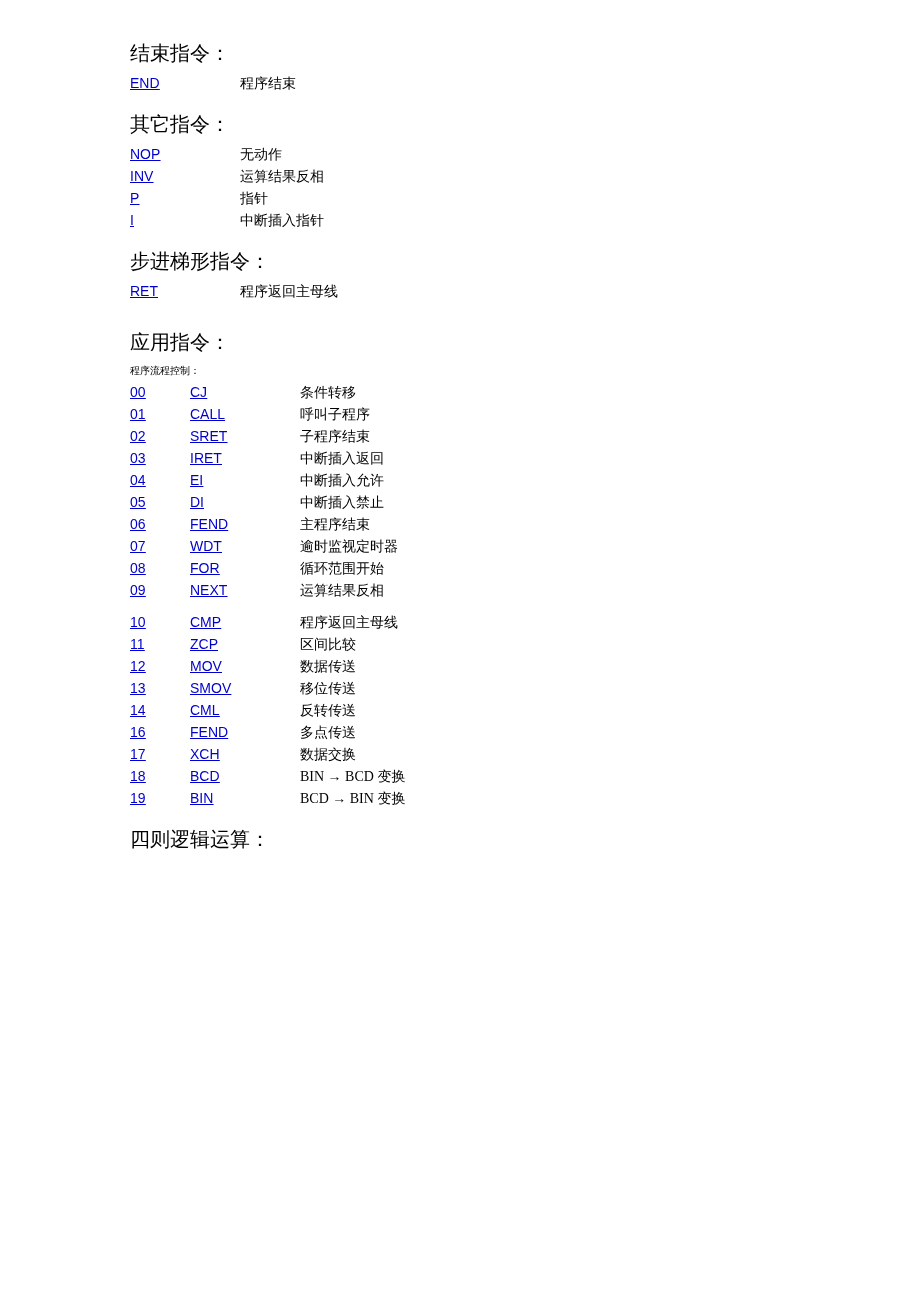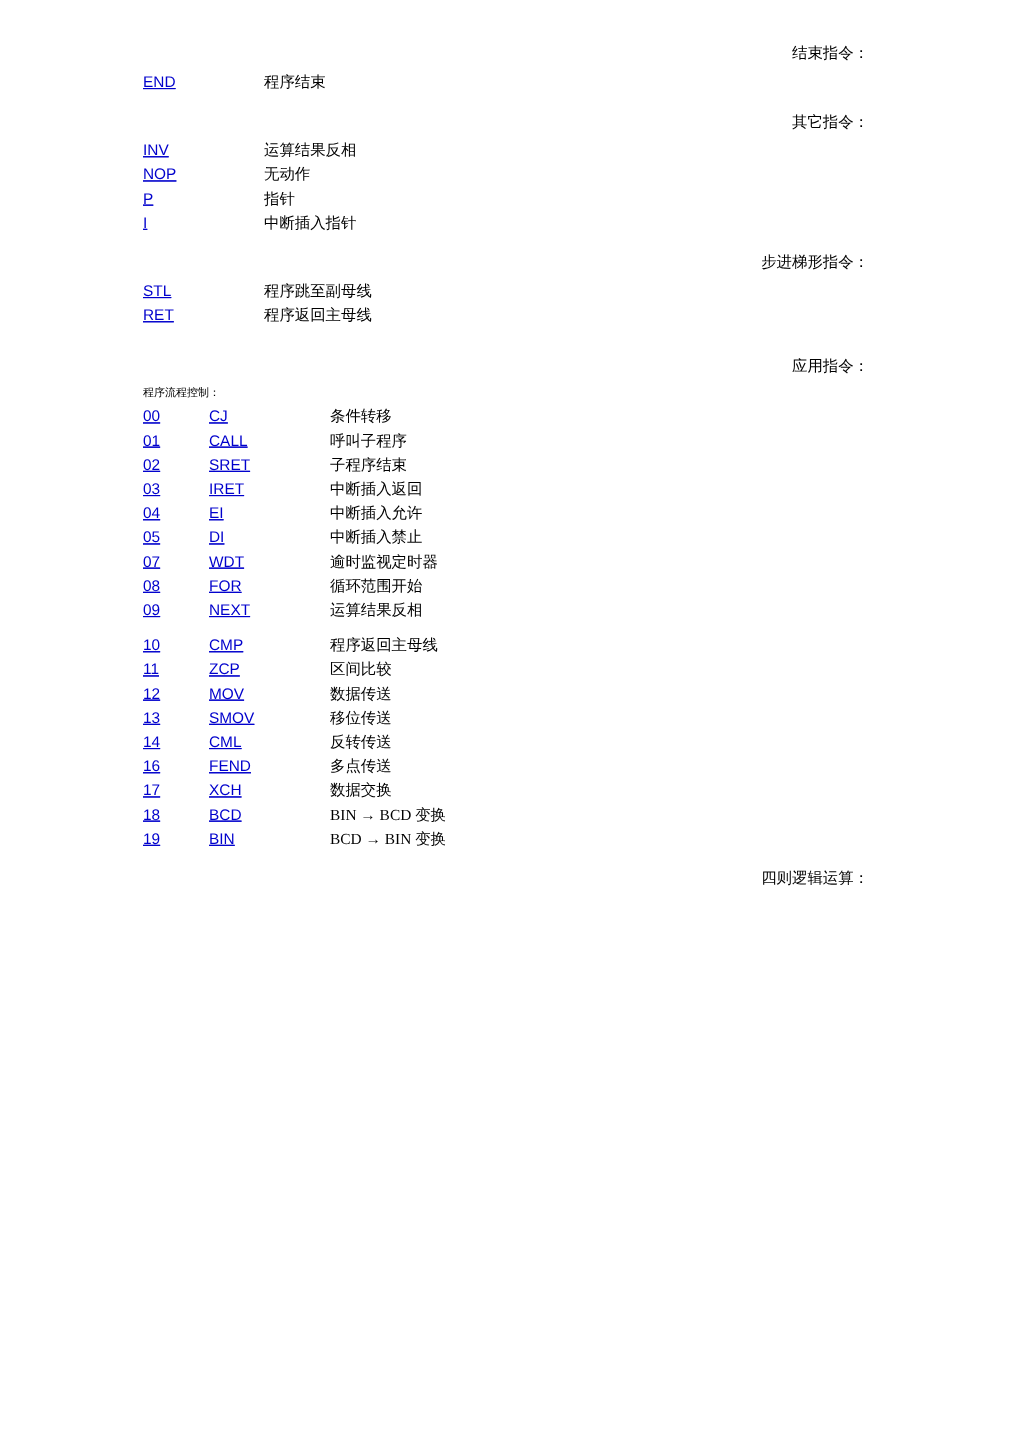--- a/index.html
+++ b/index.html
@@ -14,23 +14,22 @@
       color: #000000;
       width: 920px;
       min-height: 1301px;
       padding: 40px 130px;
     }
     .section {
       margin-bottom: 18px;
     }
     .section-title {
       margin-bottom: 8px;
-      font-size: 14px;
+      font-size: 20px;
       color: #000;
-      text-align: right;
     }
     .instruction-row {
       display: flex;
       align-items: flex-start;
       margin-bottom: 4px;
       font-size: 14px;
     }
     .code-num {
       width: 60px;
       color: #0000cc;
@@ -73,43 +72,39 @@
   <div class="section-title">结束指令：</div>
   <div class="instruction-row no-num">
     <span class="code-link"><a>END</a></span>
     <span class="description">程序结束</span>
   </div>
 </div>
 
 <div class="section">
   <div class="section-title">其它指令：</div>
   <div class="instruction-row no-num">
+    <span class="code-link"><a>NOP</a></span>
+    <span class="description">无动作</span>
+  </div>
+  <div class="instruction-row no-num">
     <span class="code-link"><a>INV</a></span>
     <span class="description">运算结果反相</span>
   </div>
   <div class="instruction-row no-num">
-    <span class="code-link"><a>NOP</a></span>
-    <span class="description">无动作</span>
-  </div>
-  <div class="instruction-row no-num">
     <span class="code-link"><a>P</a></span>
     <span class="description">指针</span>
   </div>
   <div class="instruction-row no-num">
     <span class="code-link"><a>I</a></span>
     <span class="description">中断插入指针</span>
   </div>
 </div>
 
 <div class="section">
   <div class="section-title">步进梯形指令：</div>
-  <div class="instruction-row no-num">
-    <span class="code-link"><a>STL</a></span>
-    <span class="description">程序跳至副母线</span>
-  </div>
   <div class="instruction-row no-num">
     <span class="code-link"><a>RET</a></span>
     <span class="description">程序返回主母线</span>
   </div>
 </div>
 
 <div class="spacer"></div>
 
 <div class="section">
   <div class="section-title">应用指令：</div>
@@ -141,20 +136,25 @@
       <span class="code-num"><a>04</a></span>
       <span class="code-link"><a>EI</a></span>
       <span class="description">中断插入允许</span>
     </div>
     <div class="instruction-row">
       <span class="code-num"><a>05</a></span>
       <span class="code-link"><a>DI</a></span>
       <span class="description">中断插入禁止</span>
     </div>
     <div class="instruction-row">
+      <span class="code-num"><a>06</a></span>
+      <span class="code-link"><a>FEND</a></span>
+      <span class="description">主程序结束</span>
+    </div>
+    <div class="instruction-row">
       <span class="code-num"><a>07</a></span>
       <span class="code-link"><a>WDT</a></span>
       <span class="description">逾时监视定时器</span>
     </div>
     <div class="instruction-row">
       <span class="code-num"><a>08</a></span>
       <span class="code-link"><a>FOR</a></span>
       <span class="description">循环范围开始</span>
     </div>
     <div class="instruction-row">

